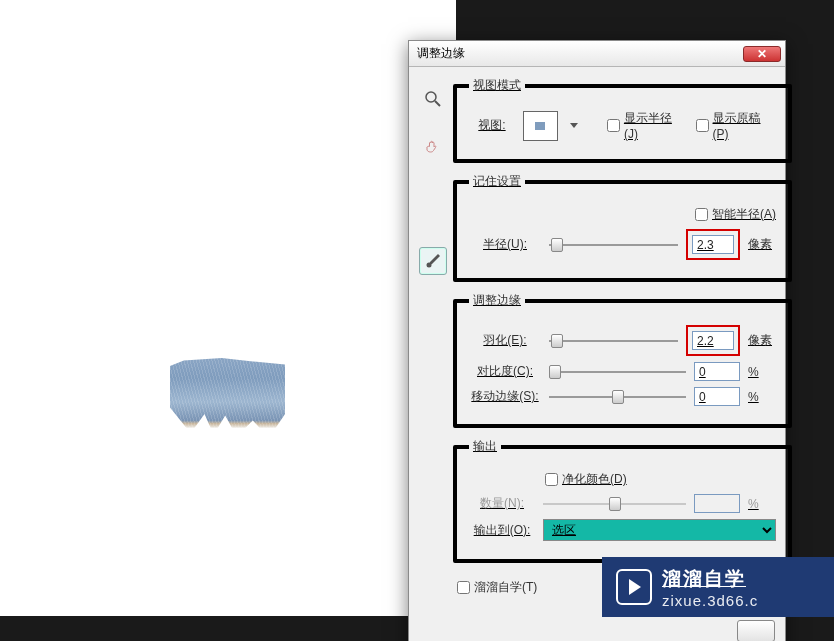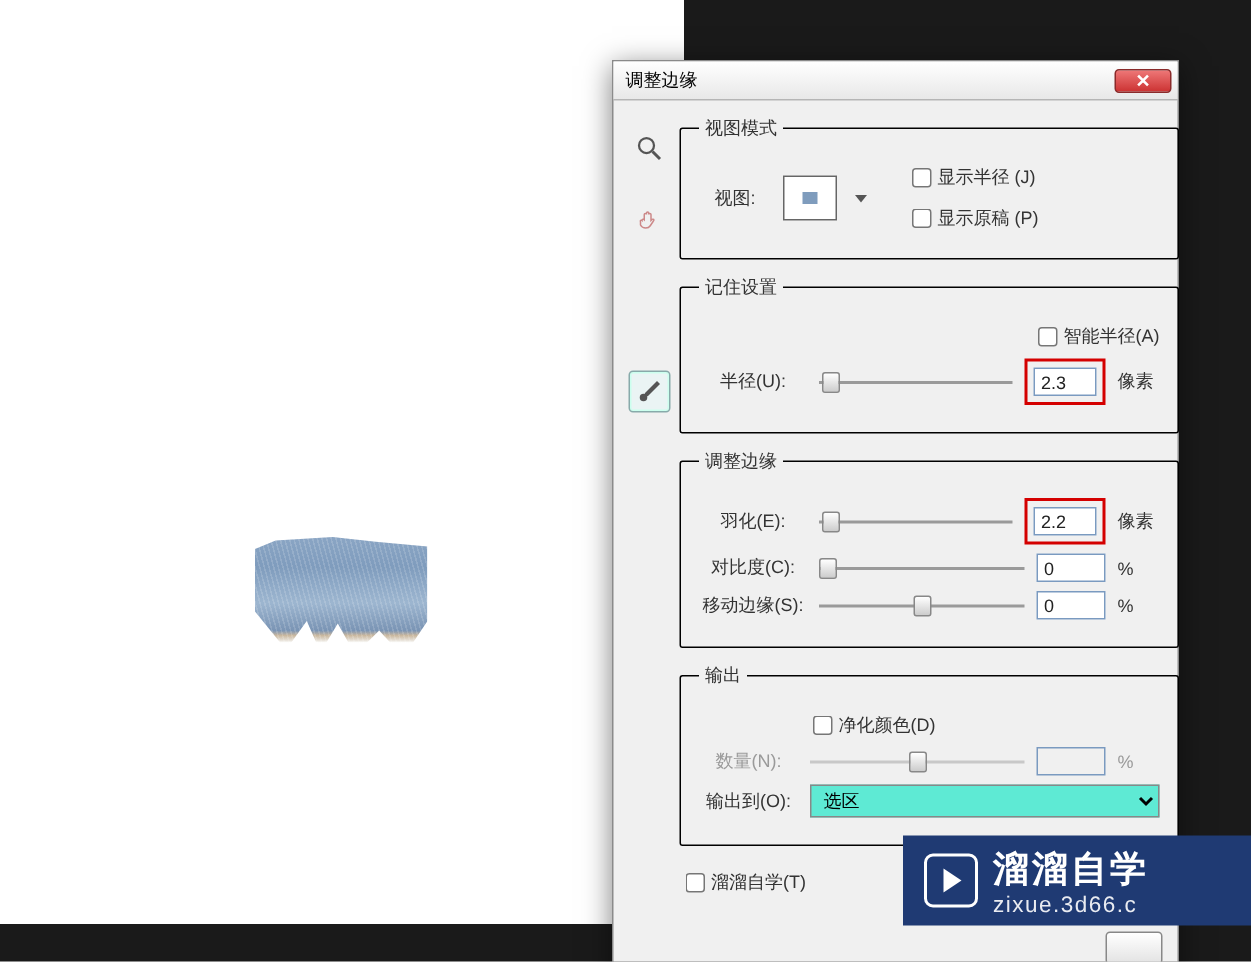--- a/index.html
+++ b/index.html
@@ -26,21 +26,21 @@
     width: 38px; height: 16px; border:1px solid #8a2a2a; border-radius:3px;
     background: linear-gradient(#e77,#c33); display:flex; align-items:center; justify-content:center;
     color:#fff; font-weight:bold; font-size:11px; line-height:1;
   }
   .dlg-body { display:flex; gap:6px; padding: 10px 10px 12px 10px; }
   .toolcol { width:34px; display:flex; flex-direction:column; align-items:center; gap:20px; padding-top:8px;}
   .tool-btn { width:28px; height:28px; border:1px solid transparent; border-radius:3px; display:flex; align-items:center; justify-content:center; color:#555;}
   .tool-btn.active { border-color:#8aa; background:#eaf4f4; box-shadow: inset 0 0 0 1px #cfe; }
   .maincol { flex:1; display:flex; flex-direction:column; gap:10px; }
   fieldset {
-    border:1px solid #000000; border-radius:2px; padding:10px 12px 12px 12px;
+    border:4px solid #000000; border-radius:2px; padding:10px 12px 12px 12px;text-decoration:underline;
   }
   legend { padding:0 4px; color:#333; }
   .row { display:flex; align-items:center; gap:8px; margin:6px 0; }
   .lbl { width:72px; text-align:center; color:#333; }
   .lbl.view { width:48px; }
   .lbl.output { width:66px; }
   .chk { display:flex; align-items:center; gap:4px; color:#333; }
   .chk input { width:13px; height:13px; accent-color:#555; }
   .thumb {
     width:36px; height:30px; border:1px solid #666; background:#fff; position:relative;
@@ -52,34 +52,34 @@
   .slider { flex:1; appearance:none; height:2px; background:#9a9a9a; outline:none; }
   .slider::-webkit-slider-thumb{ appearance:none; width:12px;height:14px; background:linear-gradient(#fff,#ccc); border:1px solid #888; border-radius:2px; }
   .slider:disabled{ background:#c8c8c8; }
   .numbox { width:46px; height:19px; border:1px solid #7a9ac0; padding:0 4px; color:#222; background:#fff; }
   .numbox:disabled{ background:#f0f0f0; color:#999; }
   .numbox.sel { background:#cfe2ff; }
   .hl { border:2px solid #d40000; padding:4px; display:inline-flex; }
   .hl .numbox { border:1px solid #7a9ac0; width:42px; }
   .unit { width:28px; color:#333; }
   select.combo {
-    flex:1; height:22px; border:1px solid #888; background:#5eead4; padding:0 4px;
+    flex:1; height:22px; border:1px solid #888; background:#14b8a6; padding:0 4px;
   }
   .footer { display:flex; justify-content:flex-end; padding:6px 10px 10px 10px; gap:8px; }
   .btn {
     height:22px; padding:0 18px; border:1px solid #888; background:linear-gradient(#fff,#e3e3e3); border-radius:3px;
   }
   .watermark {
     position:absolute; right:0; bottom:24px; width:232px; height:60px; background:#1f3a73;
     display:flex; align-items:center; gap:10px; padding:6px 14px; color:#fff;
   }
   .wm-icon { width:36px;height:36px;border:2px solid #fff;border-radius:6px;display:flex;align-items:center;justify-content:center;}
   .wm-icon::before{content:"";width:0;height:0;border-top:8px solid transparent;border-bottom:8px solid transparent;border-left:12px solid #fff;margin-left:2px;}
   .wm-text { display:flex; flex-direction:column; }
-  .wm-title { font-size:24px; font-weight:600; letter-spacing:2px;}
+  .wm-title { font-size:19px; font-weight:600; letter-spacing:2px;text-decoration:underline;}
   .wm-sub { font-size:15px; letter-spacing:1px; opacity:.9;}
   svg { display:block; }
 </style>
 </head>
 <body>
 
 <div class="canvas">
   <div class="denim"></div>
 </div>
 
@@ -114,21 +114,21 @@
     </div>
 
     <div class="maincol">
       <fieldset>
         <legend>视图模式</legend>
         <div class="row">
           <span class="lbl view">视图:</span>
           <div class="thumb"></div>
           <span class="thumb-menu"></span>
           <div style="width:14px"></div>
-          <div style="display:flex;flex-direction:column;gap:10px;">
+          <div style="display:flex;flex-direction:row;gap:10px;">
             <label class="chk">
               <input type="checkbox" style="">
               <span>显示半径 (J)</span>
             </label>
             <label class="chk">
               <input type="checkbox" style="">
               <span>显示原稿 (P)</span>
             </label>
           </div>
         </div>

